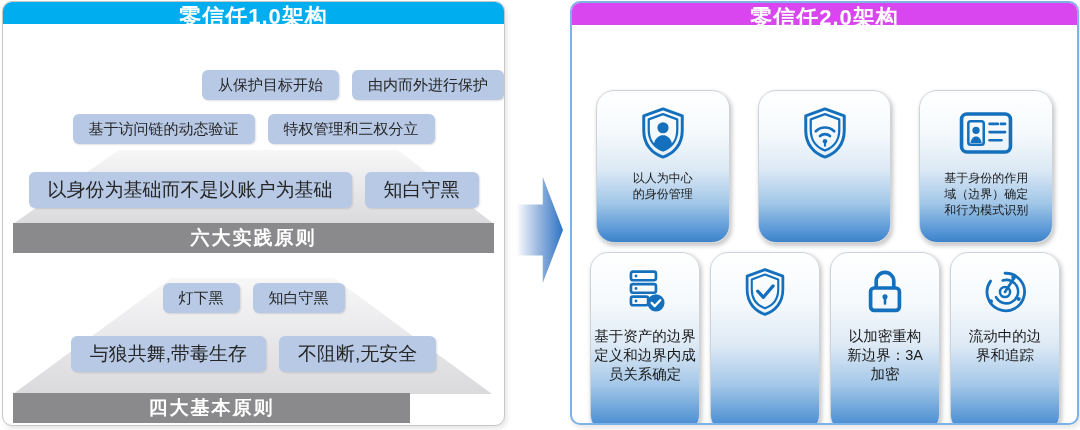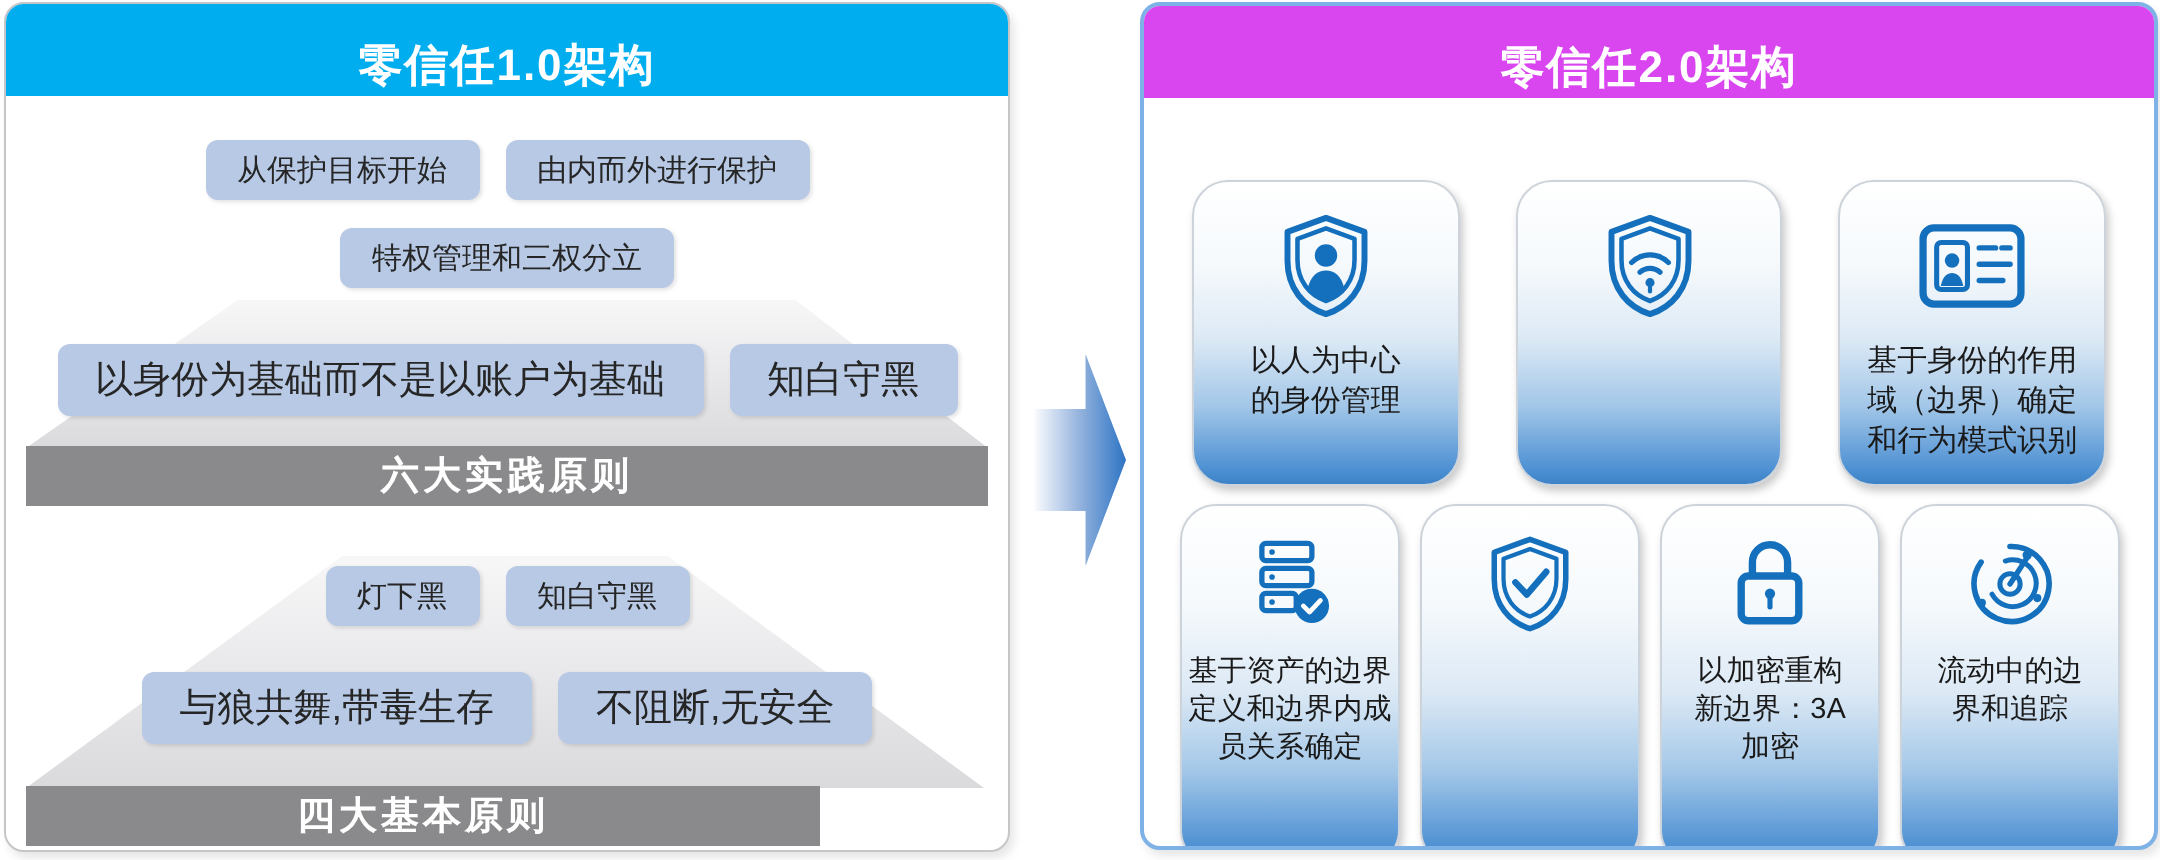--- a/index.html
+++ b/index.html
@@ -19,21 +19,21 @@
     left:2px; width:501px; height:423px;
     border:1.5px solid #c6c6c9;
     box-shadow:2px 3px 5px rgba(0,0,0,.10);
   }
   .panel-right {
     left:570px; width:505px; height:420px;
     border:2px solid #7eb2e6;
     box-shadow:2px 3px 5px rgba(0,0,0,.10);
   }
   .panel-header {
-    height:46px; display:flex; align-items:flex-end; justify-content:center;
+    height:22px; display:flex; align-items:flex-start; justify-content:center;
     color:#fff; font-size:22px; font-weight:bold; letter-spacing:1px;
   }
   .panel-left  .panel-header { background:#00AEEF; }
   .panel-right .panel-header { background:#d946ef; }
 
   
   .pill-row {
     position:absolute; left:0; width:100%;
     display:flex; justify-content:center; gap:13px; z-index:2;
   }
@@ -58,21 +58,21 @@
     clip-path:polygon(33% 0, 67% 0, 100% 100%, 0 100%);
   }
   .gray-bar {
     position:absolute; z-index:3; height:30px;
     background:#8A8A8C; color:#fff; font-size:19px; font-weight:bold;
     display:flex; align-items:center; justify-content:center; letter-spacing:2px;
   }
   .bar-practice { left:10px; top:221px; width:481px; }
   .bar-basic    { left:10px; top:391px; width:397px; }
 
-  .row-p1 { top:68px; }
+  .row-p1 { top:68px;justify-content:flex-end; }
   .row-p2 { top:112px; }
   .row-p3 { top:158px; }
   .row-b1 { top:281px; }
   .row-b2 { top:322px; }
 
   
   .flow-arrow {
     position:absolute; left:517px; top:177px; width:46px; height:106px;
     background:linear-gradient(to right,#fbfcfe 0%,#9db9e0 45%,#2e74c4 100%);
     clip-path:polygon(0 26%, 56% 26%, 56% 0, 100% 50%, 56% 100%, 56% 74%, 0 74%);
@@ -89,39 +89,40 @@
     box-shadow:1.5px 2.5px 4px rgba(0,0,0,.22);
     display:flex; flex-direction:column; align-items:center;
   }
   .card-r1 { width:136px; height:138px; padding-top:13px; }
   .card-r2 { width:110px; height:166px; padding-top:13px; }
   .card-icon { display:flex; align-items:center; justify-content:center; }
   .card-r1 .card-icon { height:58px; }
   .card-r2 .card-icon { height:52px; }
   .card-label {
     margin-top:9px; text-align:center; color:#1a1a1a;
-    font-size:15px; line-height:1.32; white-space:pre-line;
+    font-size:12px; line-height:1.32; white-space:pre-line;
   }
   .card-r2 .card-label { font-size:14.5px; }
 
   svg { display:block; }
 </style>
 </head>
 <body>
 
 <div class="panel panel-left">
   <div class="panel-header">
     <span>零信任1.0架构</span>
   </div>
 
   <div class="pill-row row-p1">
     <div class="pill">从保护目标开始</div>
     <div class="pill">由内而外进行保护</div>
   </div>
   <div class="pill-row row-p2">
+    <div class="pill">基于访问链的动态验证</div>
     <div class="pill">特权管理和三权分立</div>
   </div>
   <div class="pill-row row-p3">
     <div class="pill large">以身份为基础而不是以账户为基础</div>
     <div class="pill large">知白守黑</div>
   </div>
   <div class="trapezoid trap-practice"></div>
   <div class="gray-bar bar-practice">六大实践原则</div>
 
   <div class="pill-row row-b1">

